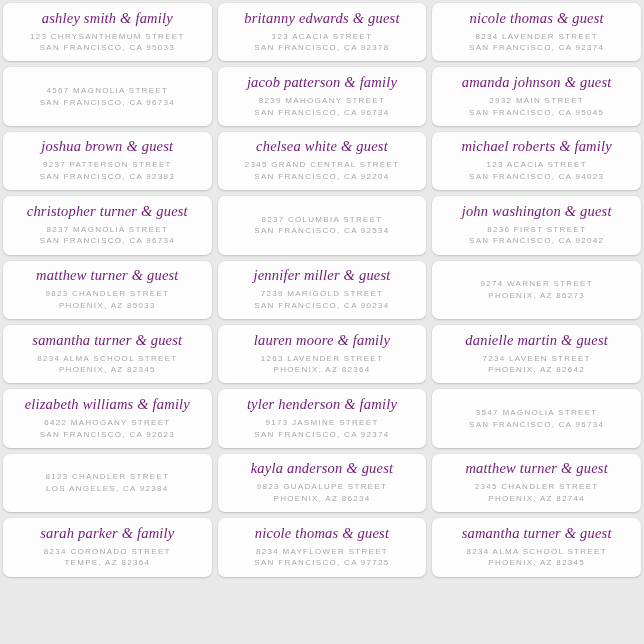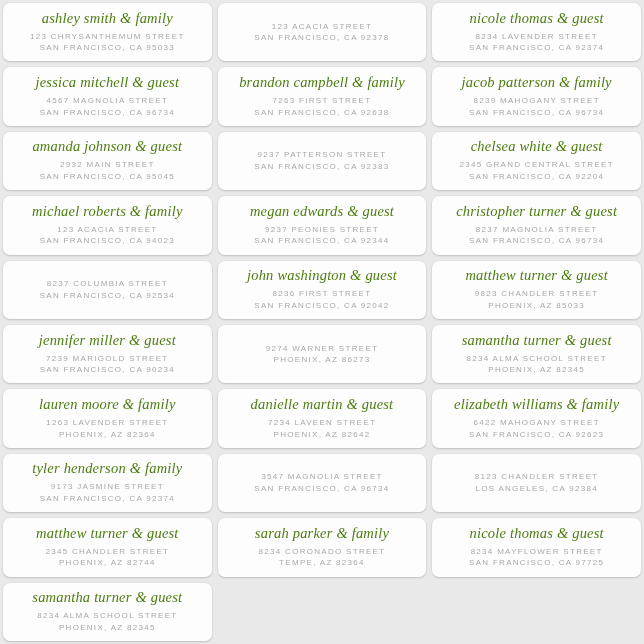--- a/index.html
+++ b/index.html
@@ -36,21 +36,21 @@
     flex-direction: column;
     align-items: center;
     justify-content: center;
     box-sizing: border-box;
     overflow: hidden;
   }
   .name {
     font-family: "Liberation Serif", serif;
     font-style: italic;
     font-size: 14.5px;
-    color: #4d7c0f;
+    color: #701a75;
     letter-spacing: 0.2px;
     white-space: nowrap;
     line-height: 1.1;
     margin-bottom: 4px;
   }
   .addr {
     font-family: "Liberation Sans", sans-serif;
     font-size: 8px;
     color: #a8a8a8;
     letter-spacing: 1.3px;
@@ -66,88 +66,75 @@
 <div id="sheet">
     <div class="label-cell">
       <div class="label">
         <div class="name">ashley smith &amp; family</div>
         <div class="addr">123 Chrysanthemum Street</div>
         <div class="addr">San Francisco, CA 95033</div>
       </div>
     </div>
     <div class="label-cell">
       <div class="label">
+        <div class="name">britanny edwards &amp; guest</div>
         <div class="addr">123 Acacia Street</div>
         <div class="addr">San Francisco, CA 92378</div>
       </div>
     </div>
     <div class="label-cell">
       <div class="label">
         <div class="name">nicole thomas &amp; guest</div>
         <div class="addr">8234 Lavender Street</div>
         <div class="addr">San Francisco, CA 92374</div>
       </div>
     </div>
     <div class="label-cell">
       <div class="label">
-        <div class="name">jessica mitchell &amp; guest</div>
         <div class="addr">4567 Magnolia Street</div>
         <div class="addr">San Francisco, CA 96734</div>
-      </div>
-    </div>
-    <div class="label-cell">
-      <div class="label">
-        <div class="name">brandon campbell &amp; family</div>
-        <div class="addr">7263 First Street</div>
-        <div class="addr">San Francisco, CA 92638</div>
       </div>
     </div>
     <div class="label-cell">
       <div class="label">
         <div class="name">jacob patterson &amp; family</div>
         <div class="addr">8239 Mahogany Street</div>
         <div class="addr">San Francisco, CA 96734</div>
       </div>
     </div>
     <div class="label-cell">
       <div class="label">
         <div class="name">amanda johnson &amp; guest</div>
         <div class="addr">2932 Main Street</div>
         <div class="addr">San Francisco, CA 95045</div>
       </div>
     </div>
     <div class="label-cell">
       <div class="label">
+        <div class="name">joshua brown &amp; guest</div>
         <div class="addr">9237 Patterson Street</div>
         <div class="addr">San Francisco, CA 92383</div>
       </div>
     </div>
     <div class="label-cell">
       <div class="label">
         <div class="name">chelsea white &amp; guest</div>
         <div class="addr">2345 Grand Central Street</div>
         <div class="addr">San Francisco, CA 92204</div>
       </div>
     </div>
     <div class="label-cell">
       <div class="label">
         <div class="name">michael roberts &amp; family</div>
         <div class="addr">123 Acacia Street</div>
         <div class="addr">San Francisco, CA 94023</div>
       </div>
     </div>
     <div class="label-cell">
       <div class="label">
-        <div class="name">megan edwards &amp; guest</div>
-        <div class="addr">9237 Peonies Street</div>
-        <div class="addr">San Francisco, CA 92344</div>
-      </div>
-    </div>
-    <div class="label-cell">
-      <div class="label">
         <div class="name">christopher turner &amp; guest</div>
         <div class="addr">8237 Magnolia Street</div>
         <div class="addr">San Francisco, CA 96734</div>
       </div>
     </div>
     <div class="label-cell">
       <div class="label">
         <div class="addr">8237 Columbia Street</div>
         <div class="addr">San Francisco, CA 92534</div>
       </div>
@@ -221,20 +208,27 @@
       </div>
     </div>
     <div class="label-cell">
       <div class="label">
         <div class="addr">8123 Chandler Street</div>
         <div class="addr">Los Angeles, CA 92384</div>
       </div>
     </div>
     <div class="label-cell">
       <div class="label">
+        <div class="name">kayla anderson &amp; guest</div>
+        <div class="addr">9823 Guadalupe Street</div>
+        <div class="addr">Phoenix, AZ 86234</div>
+      </div>
+    </div>
+    <div class="label-cell">
+      <div class="label">
         <div class="name">matthew turner &amp; guest</div>
         <div class="addr">2345 Chandler Street</div>
         <div class="addr">Phoenix, AZ 82744</div>
       </div>
     </div>
     <div class="label-cell">
       <div class="label">
         <div class="name">sarah parker &amp; family</div>
         <div class="addr">8234 Coronado Street</div>
         <div class="addr">Tempe, AZ 82364</div>

